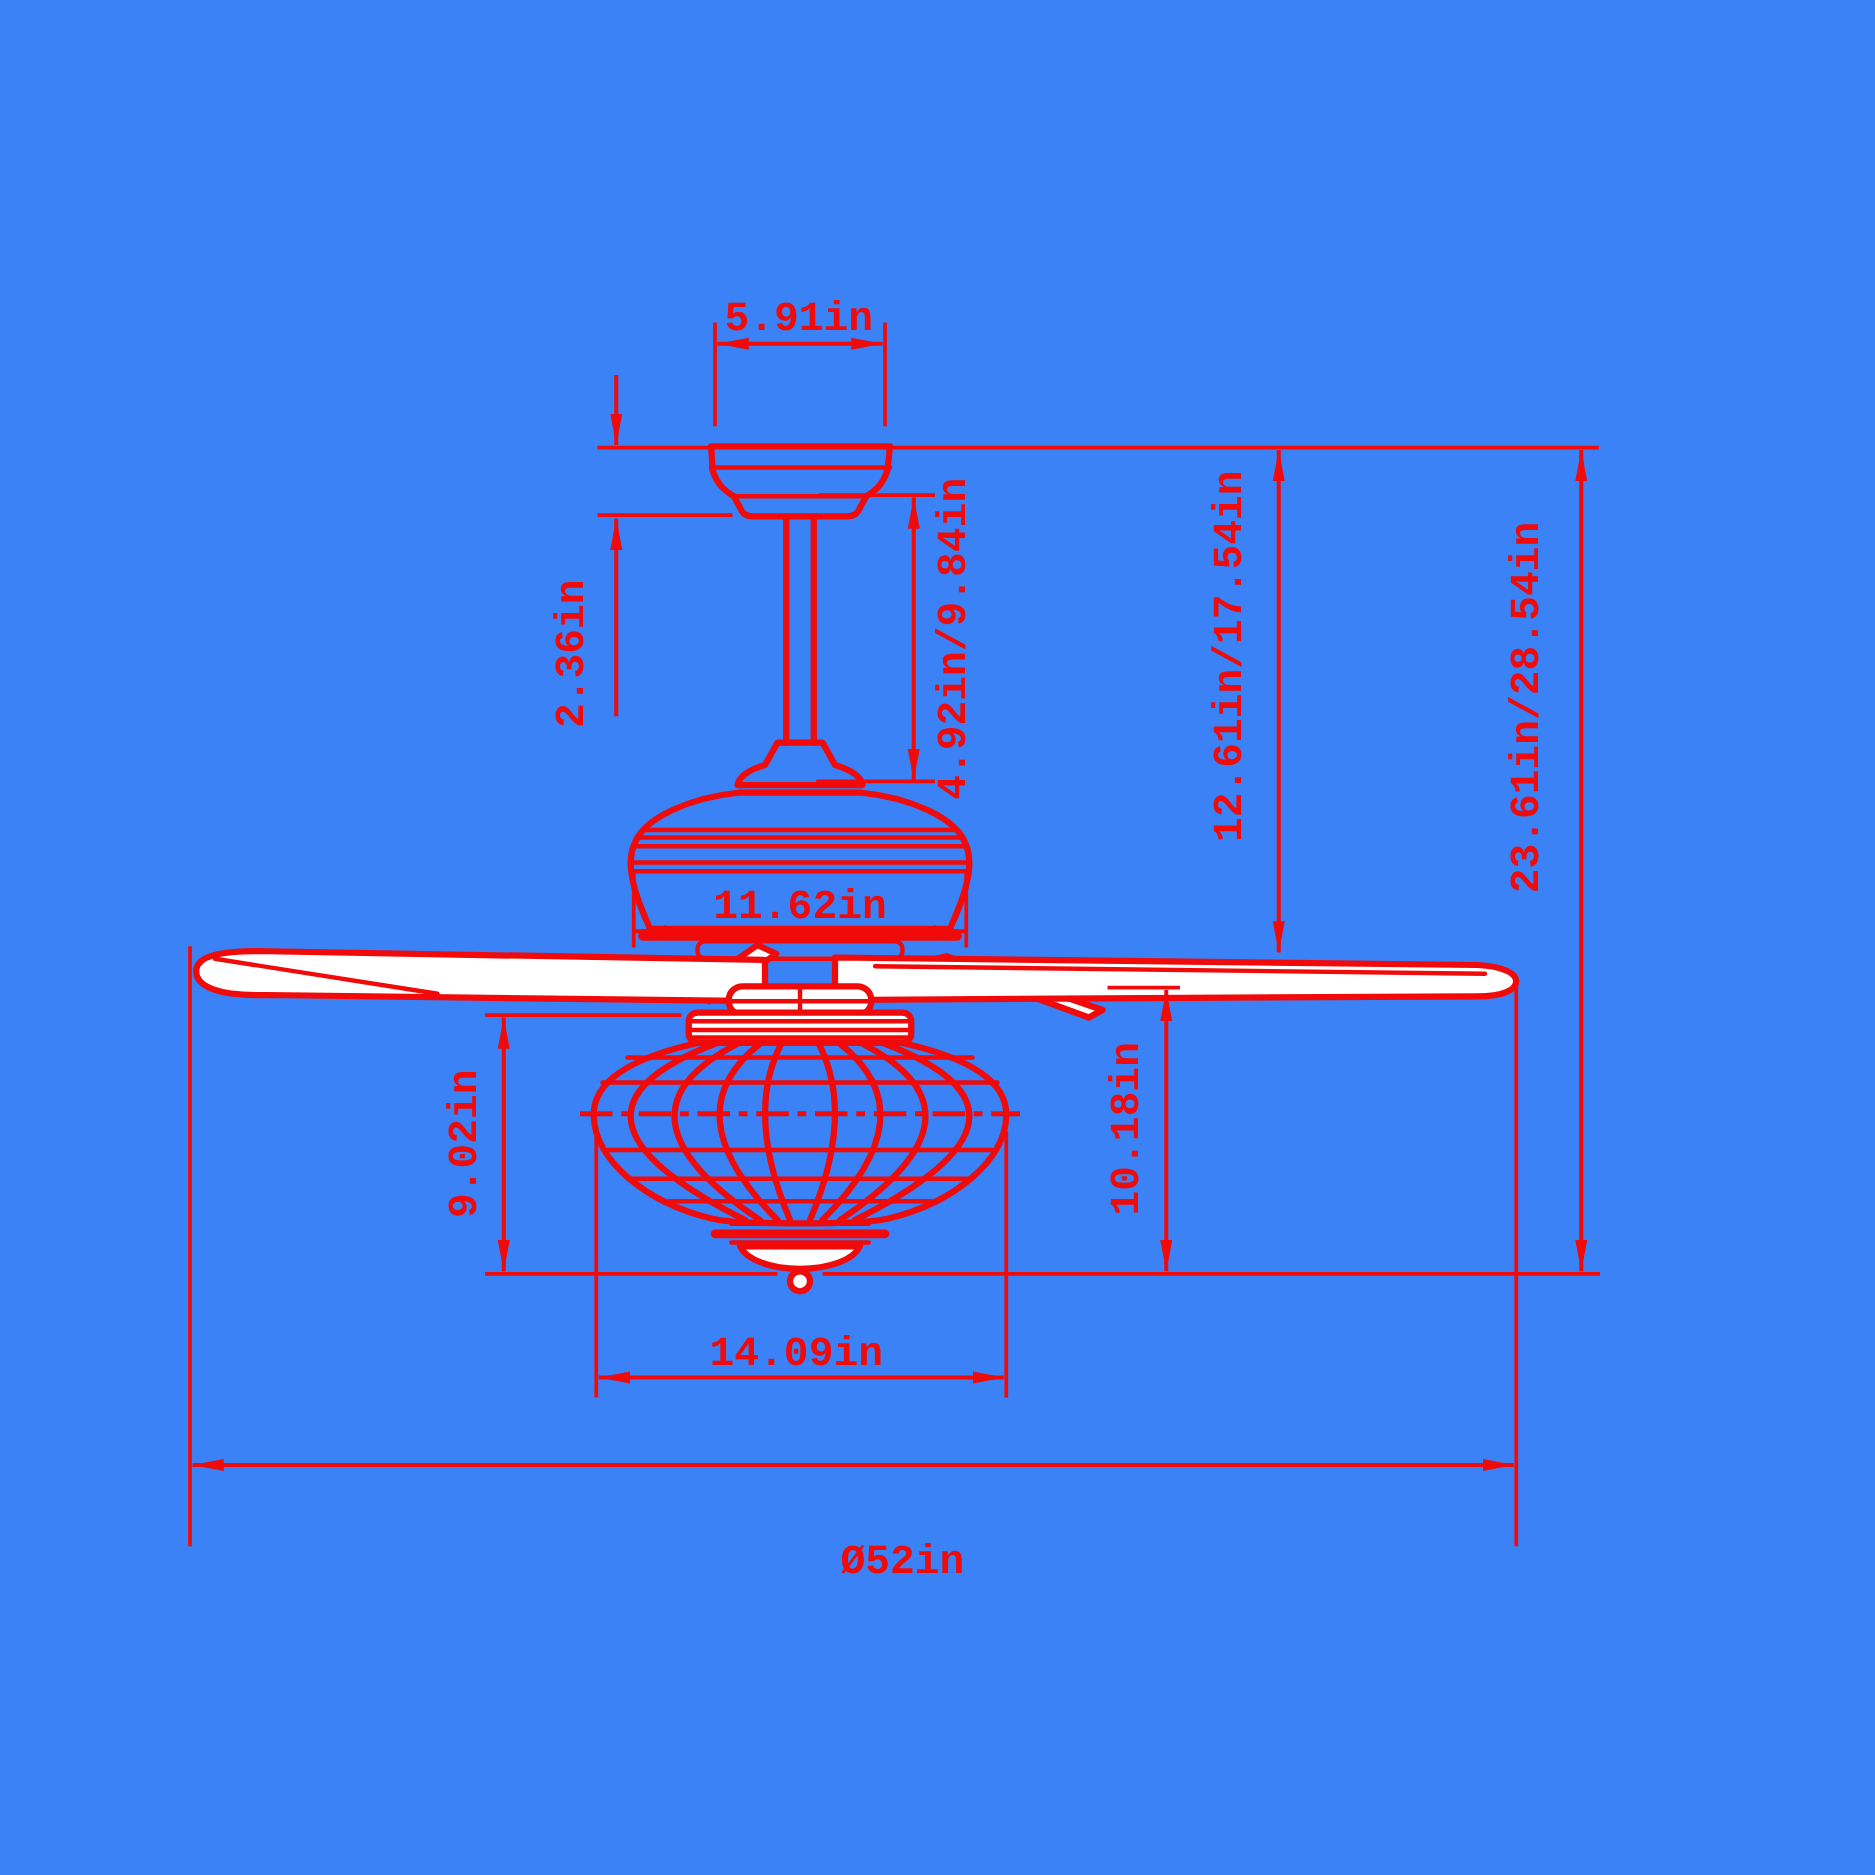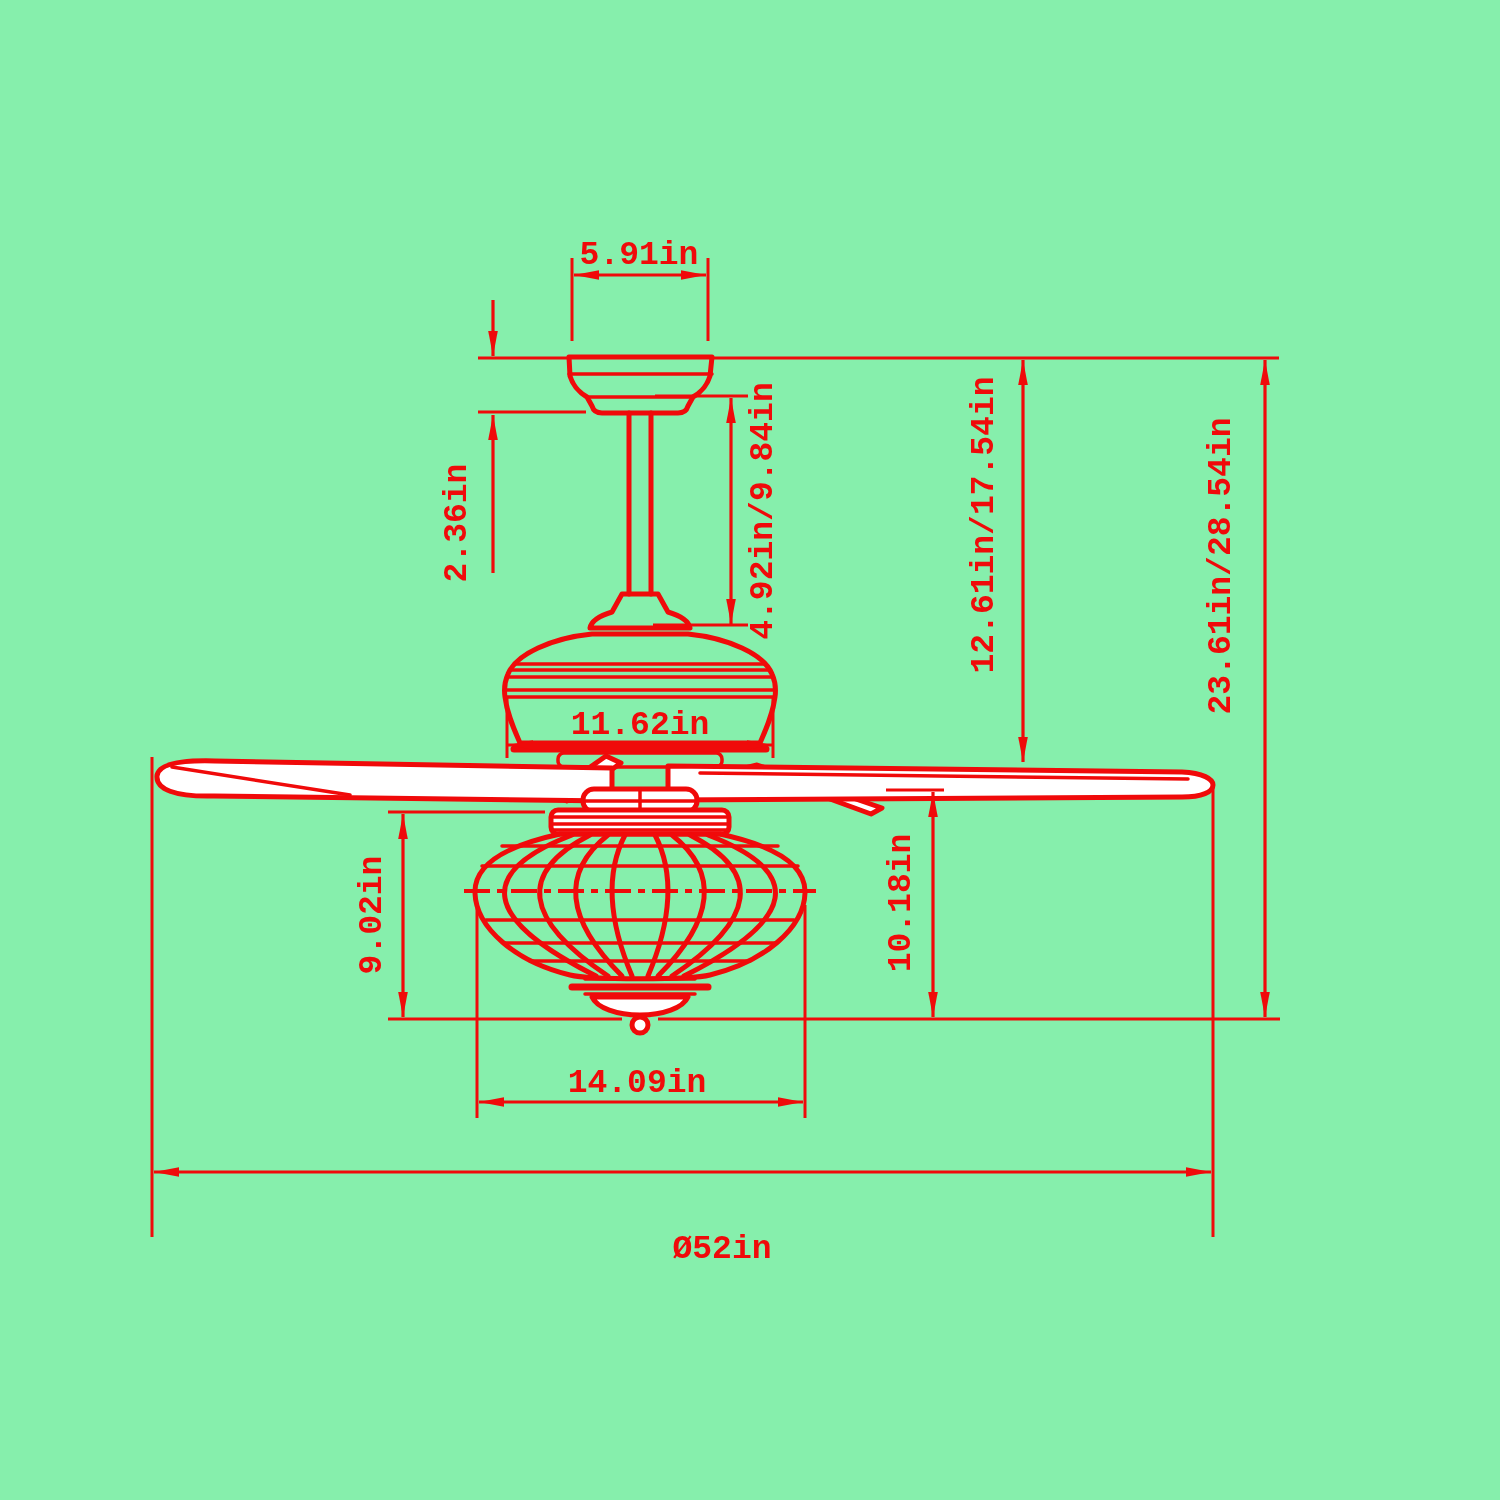--- a/index.html
+++ b/index.html
@@ -1,16 +1,16 @@
 <!DOCTYPE html>
 <html><head>
 <meta charset="utf-8">
 <style>
   html,body{margin:0;padding:0;background:#ffffff;}
-  .stage{position:relative;width:1500px;height:1500px;background:#86efac;overflow:hidden;
+  .stage{position:relative;width:1500px;height:1500px;background:#3b82f6;overflow:hidden;
          font-family:"Liberation Mono","DejaVu Sans Mono",monospace;}
   svg{display:block;width:1500px;height:1500px;}
   .outline{stroke:#f00a0a;fill:none;stroke-width:5;stroke-linecap:round;stroke-linejoin:round;}
   .outline-fill{stroke:#f00a0a;fill:#ffffff;stroke-width:5;stroke-linecap:round;stroke-linejoin:round;}
   .thin{stroke:#f00a0a;fill:none;stroke-width:3.5;stroke-linecap:round;}
   .thick{stroke:#f00a0a;fill:none;stroke-width:7;stroke-linecap:round;}
   .ext{stroke:#f00a0a;fill:none;stroke-width:3;stroke-linecap:butt;}
   .dim{stroke:#f00a0a;fill:none;stroke-width:3.2;stroke-linecap:butt;
        marker-start:url(#arw);marker-end:url(#arw);}
   .leader{stroke:#f00a0a;fill:none;stroke-width:3.2;stroke-linecap:butt;marker-end:url(#arw);}

